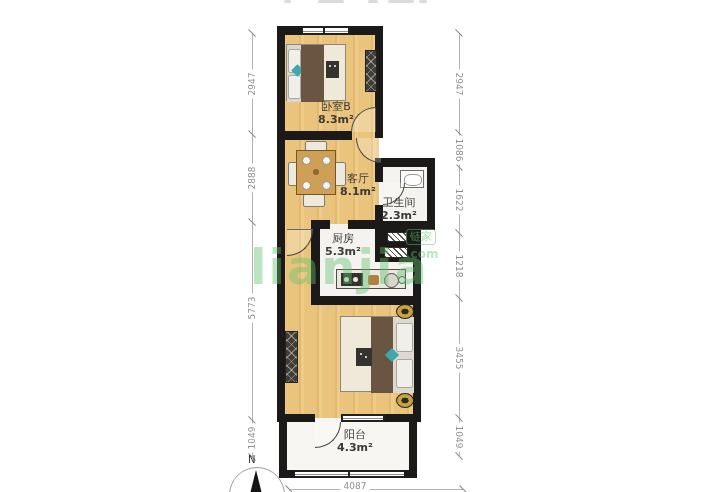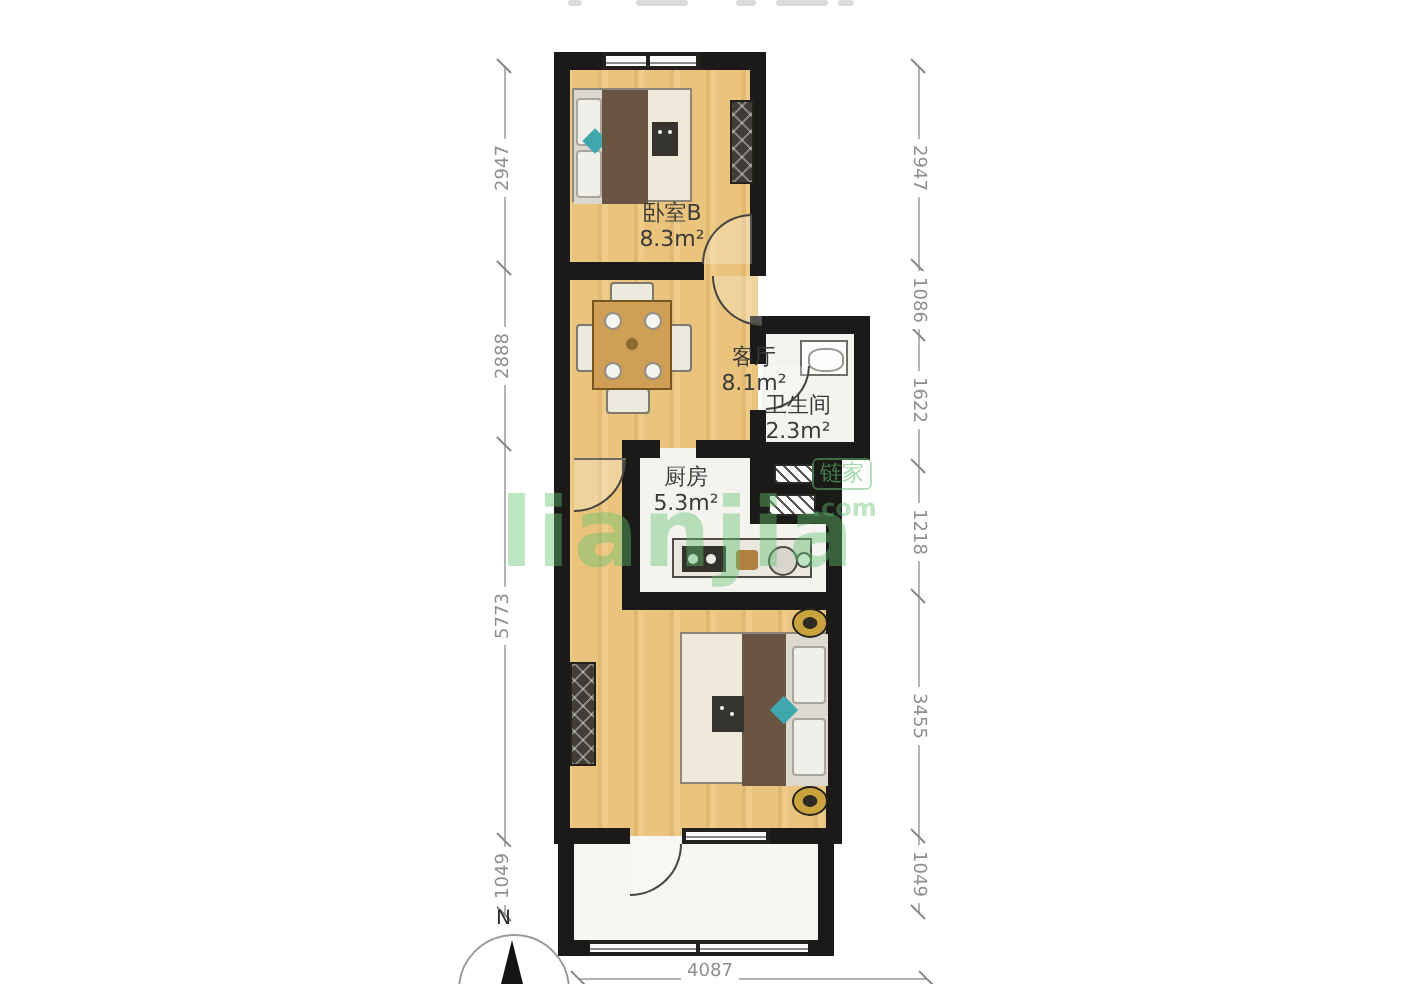--- a/index.html
+++ b/index.html
@@ -26,21 +26,21 @@
   .furn{position:absolute;z-index:5;box-sizing:border-box;}
   .hatchdark{background-color:#3f3d35;
      background-image:repeating-linear-gradient(45deg, rgba(255,255,255,.35) 0 1px, rgba(0,0,0,0) 1px 6px),
                       repeating-linear-gradient(-45deg, rgba(255,255,255,.35) 0 1px, rgba(0,0,0,0) 1px 6px);}
   .ducthatch{position:absolute;z-index:5;background-color:#fdfdfd;border:1px solid #2a2a28;box-sizing:border-box;
      background-image:repeating-linear-gradient(45deg,#57554f 0 1px, rgba(0,0,0,0) 1px 4px);}
   .dot{position:absolute;border-radius:50%;}
   
   .rlabel{position:absolute;z-index:7;text-align:center;color:#3a3a3a;font-size:11px;line-height:13px;}
   .rlabel .nm{display:block;}
-  .rlabel .ar{display:block;}
+  .rlabel .ar{display:block;font-weight:bold;}
   
   .dimline{position:absolute;background:#b3b3b3;z-index:2;}
   .tick{position:absolute;width:10px;height:1px;background:#8a8a8a;transform:translate(-50%,-50%) rotate(45deg);z-index:2;}
   .dimlab{position:absolute;font-size:9px;color:#8f8f8f;background:#fff;padding:0 3px;white-space:nowrap;z-index:3;}
   .rotL{transform:translate(-50%,-50%) rotate(-90deg);}
   .rotR{transform:translate(-50%,-50%) rotate(90deg);}
   .flat{transform:translate(-50%,0);}
   
   .wm{position:absolute;z-index:8;color:rgba(95,193,109,.42);font-weight:bold;pointer-events:none;}
   .wm-badge{position:absolute;z-index:8;color:rgba(95,193,109,.60);border:1px solid rgba(95,193,109,.50);
@@ -184,31 +184,35 @@
     </div>
   </div>
   <div class="dot" style="position:absolute;left:396px;top:304px;width:16px;height:13px;background:radial-gradient(#2e2a22 30%, #c9a33e 34%);border:1px solid #23211c;z-index:5;"></div>
   <div class="dot" style="position:absolute;left:396px;top:393px;width:16px;height:13px;background:radial-gradient(#2e2a22 30%, #c9a33e 34%);border:1px solid #23211c;z-index:5;"></div>
   <div class="furn hatchdark" style="left:285px;top:331px;width:13px;height:52px;border:1px solid #23211c;"></div>
 
   <div class="rlabel" style="left:300px;top:100px;width:72px;">
     <span class="nm">卧室B</span>
     <span class="ar">8.3m²</span>
   </div>
-  <div class="rlabel" style="left:346px;top:172px;width:62px;">
+  <div class="rlabel" style="left:327px;top:172px;width:62px;">
     <span class="nm">客厅</span>
     <span class="ar">8.1m²</span>
   </div>
   <div class="rlabel" style="left:375px;top:196px;width:48px;">
     <span class="nm">卫生间</span>
     <span class="ar">2.3m²</span>
   </div>
   <div class="rlabel" style="left:317px;top:232px;width:52px;">
     <span class="nm">厨房</span>
     <span class="ar">5.3m²</span>
+  </div>
+  <div class="rlabel" style="left:324px;top:428px;width:62px;">
+    <span class="nm">阳台</span>
+    <span class="ar">4.3m²</span>
   </div>
 
   <div class="dimline" style="left:252px;top:33px;width:1px;height:424px;"></div>
   <div class="tick" style="left:252px;top:33px;"></div>
   <div class="tick" style="left:252px;top:134px;"></div>
   <div class="tick" style="left:252px;top:222px;"></div>
   <div class="tick" style="left:252px;top:420px;"></div>
   <div class="tick" style="left:252px;top:457px;"></div>
   <div class="dimlab rotL" style="left:252px;top:84px;">2947</div>
   <div class="dimlab rotL" style="left:252px;top:178px;">2888</div>

